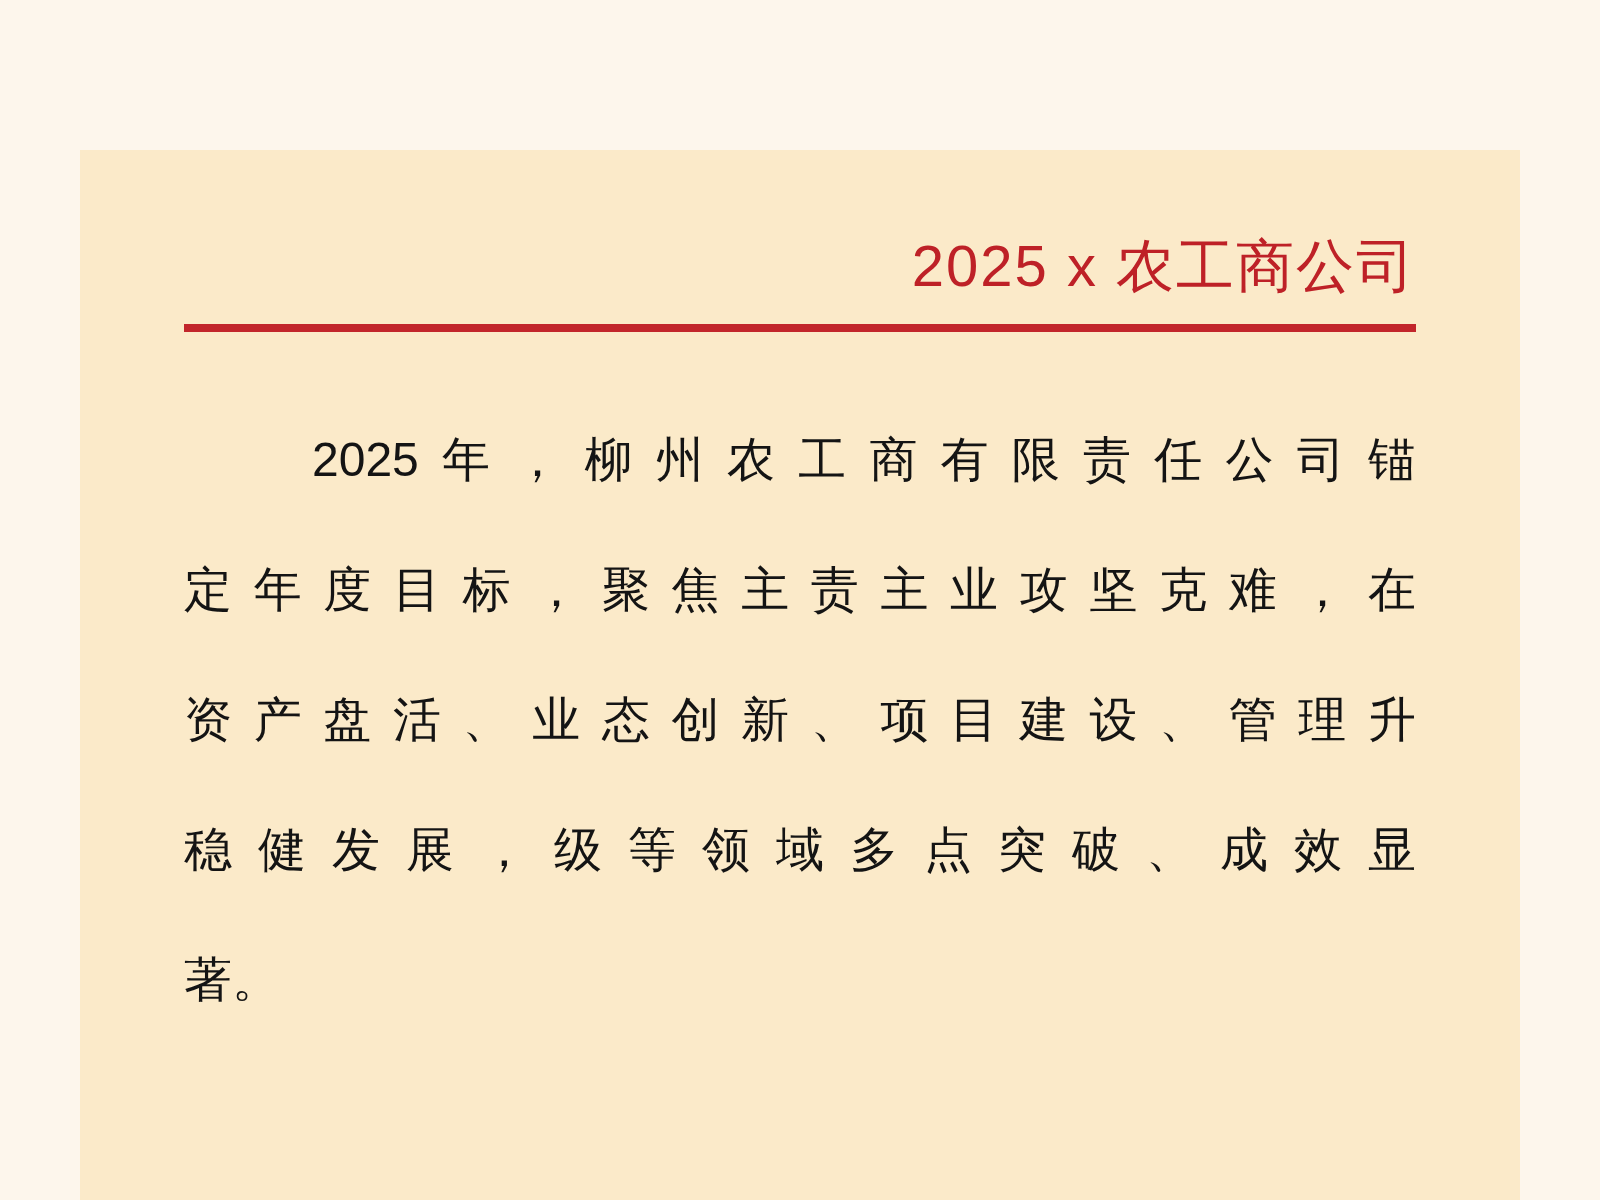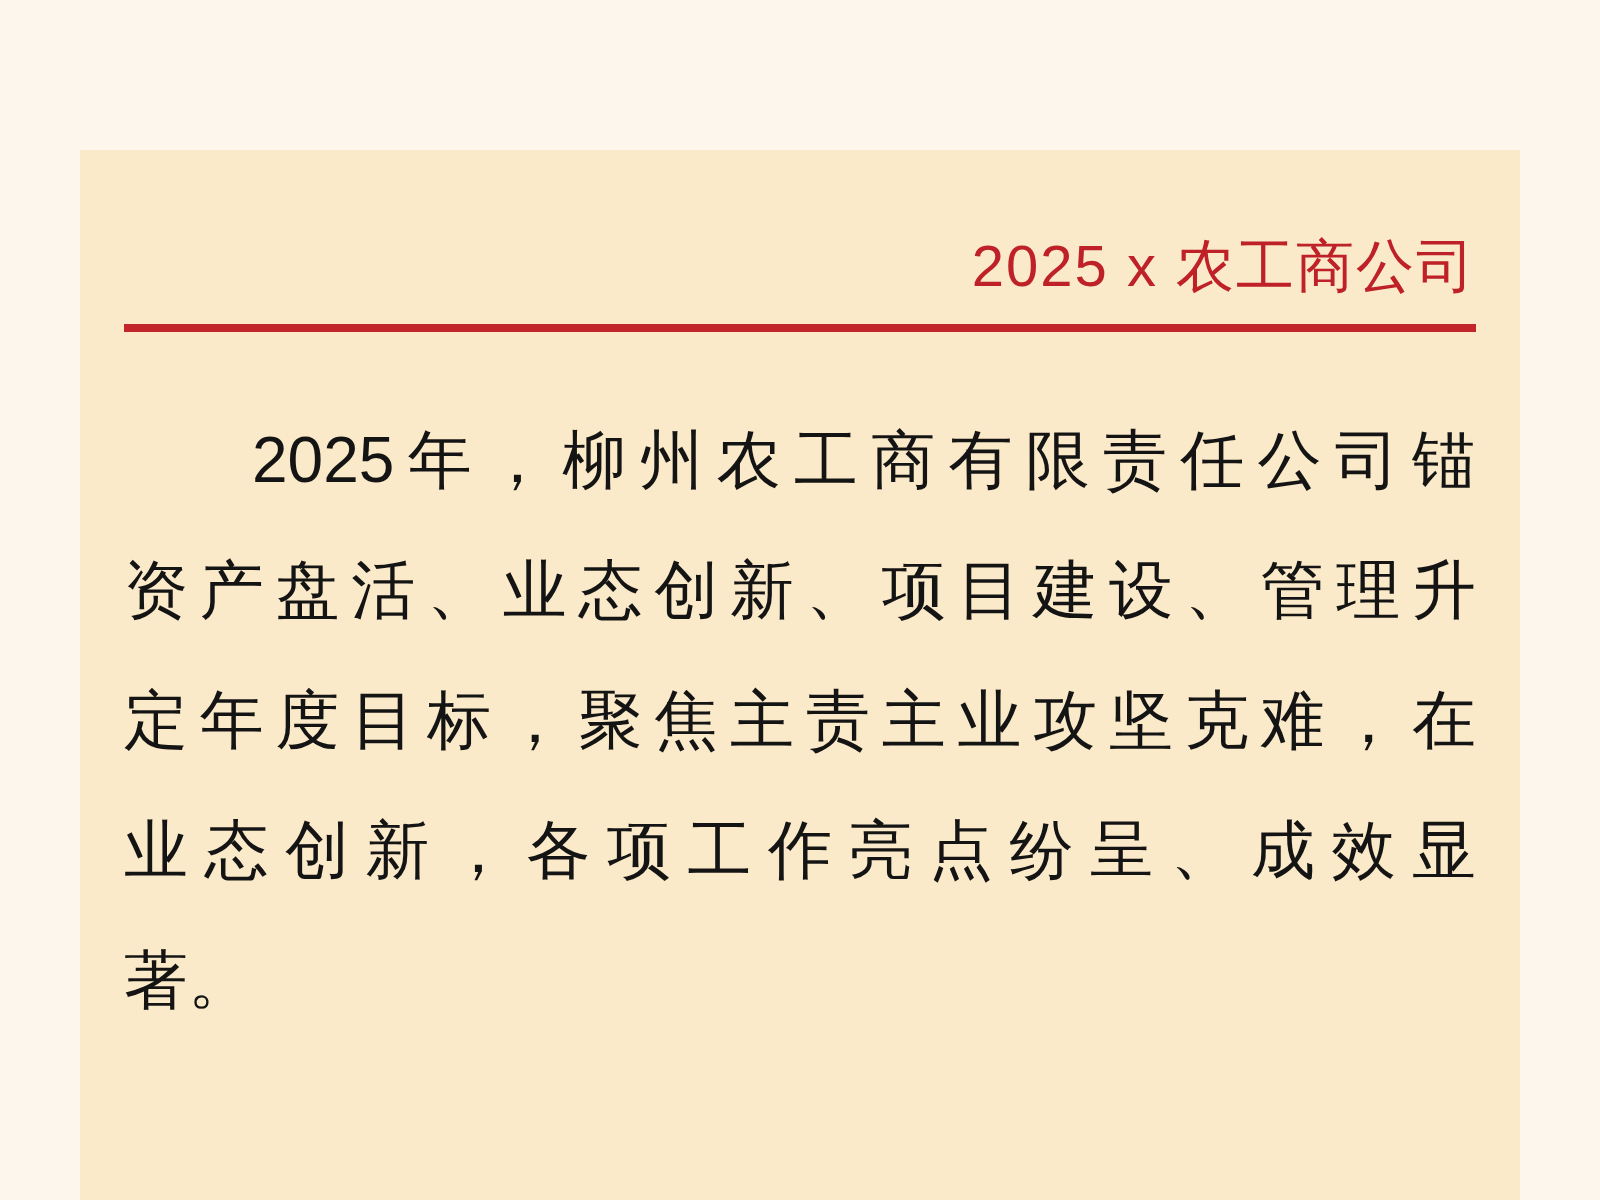--- a/index.html
+++ b/index.html
@@ -14,21 +14,21 @@
     overflow: hidden;
     font-family: "Liberation Sans", sans-serif;
   }
   .card {
     position: absolute;
     left: 80px;
     top: 150px;
     width: 1440px;
     height: 1050px;
     box-sizing: border-box;
-    padding: 0 44px;
+    padding: 0 104px;
     background: #FBEAC9;
   }
   .header-badge {
     margin-top: 83px;
     height: 66px;
     line-height: 66px;
     font-size: 58px;
     font-weight: 500;
     letter-spacing: 2px;
     text-align: right;
@@ -36,21 +36,21 @@
   }
   .red-divider {
     margin-top: 25px;
     width: 100%;
     height: 8px;
     background: #C2262B;
   }
   .paragraph {
     margin-top: 63px;
     color: #141414;
-    font-size: 64px;
+    font-size: 48px;
     font-weight: 500;
   }
   .line {
     height: 130px;
     line-height: 130px;
     white-space: nowrap;
     text-align: justify;
     text-align-last: justify;
     text-justify: inter-character;
   }
@@ -63,19 +63,19 @@
 </style>
 </head>
 <body>
 
 <div class="page">
   <div class="card">
     <div class="header-badge">2025 x 农工商公司</div>
     <div class="red-divider"></div>
     <div class="paragraph">
       <div class="line first">2025年，柳州农工商有限责任公司锚</div>
+      <div class="line">定年度目标，聚焦主责主业攻坚克难，在</div>
       <div class="line">资产盘活、业态创新、项目建设、管理升</div>
-      <div class="line">定年度目标，聚焦主责主业攻坚克难，在</div>
-      <div class="line">业态创新，各项工作亮点纷呈、成效显</div>
+      <div class="line">稳健发展，级等领域多点突破、成效显</div>
       <div class="line last">著。</div>
     </div>
   </div>
 </div>
 
 </body></html>

